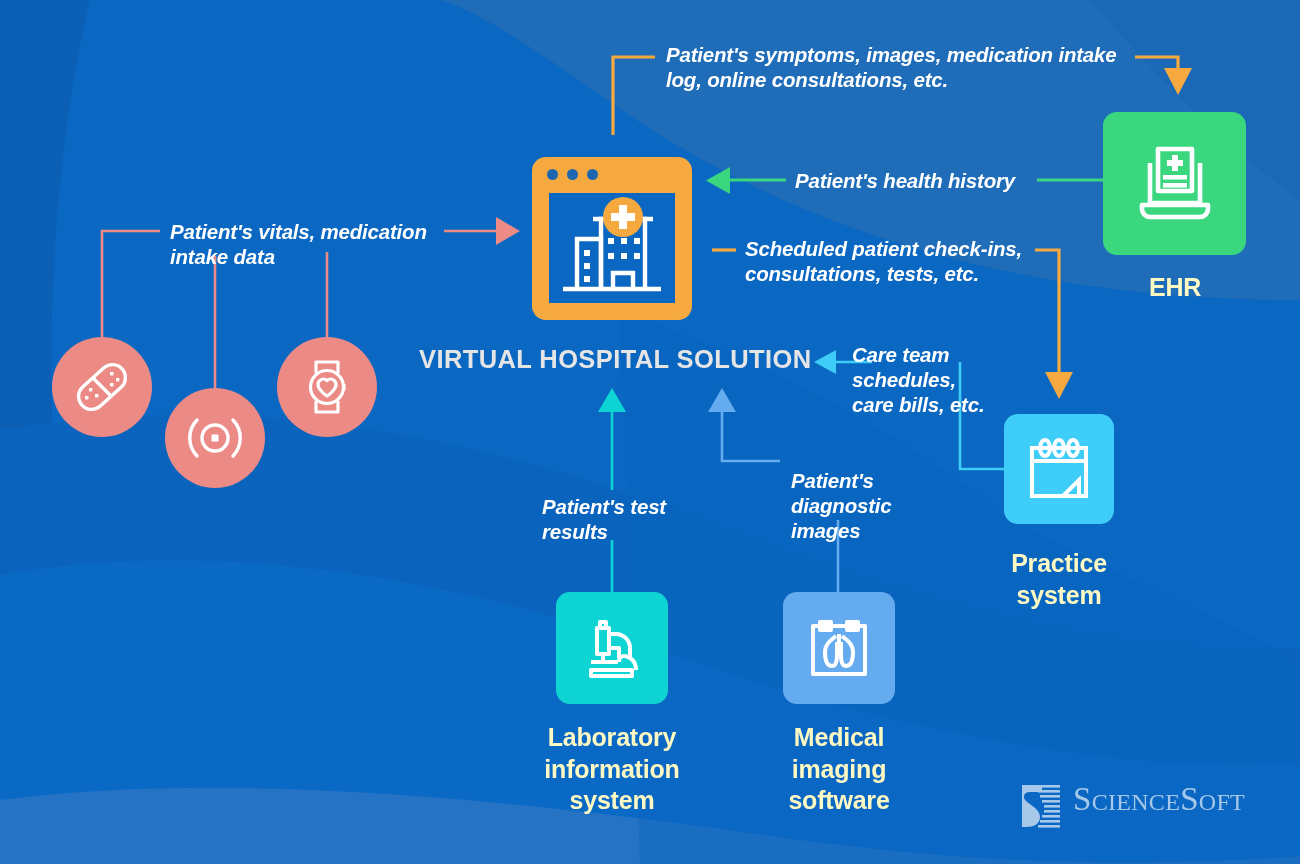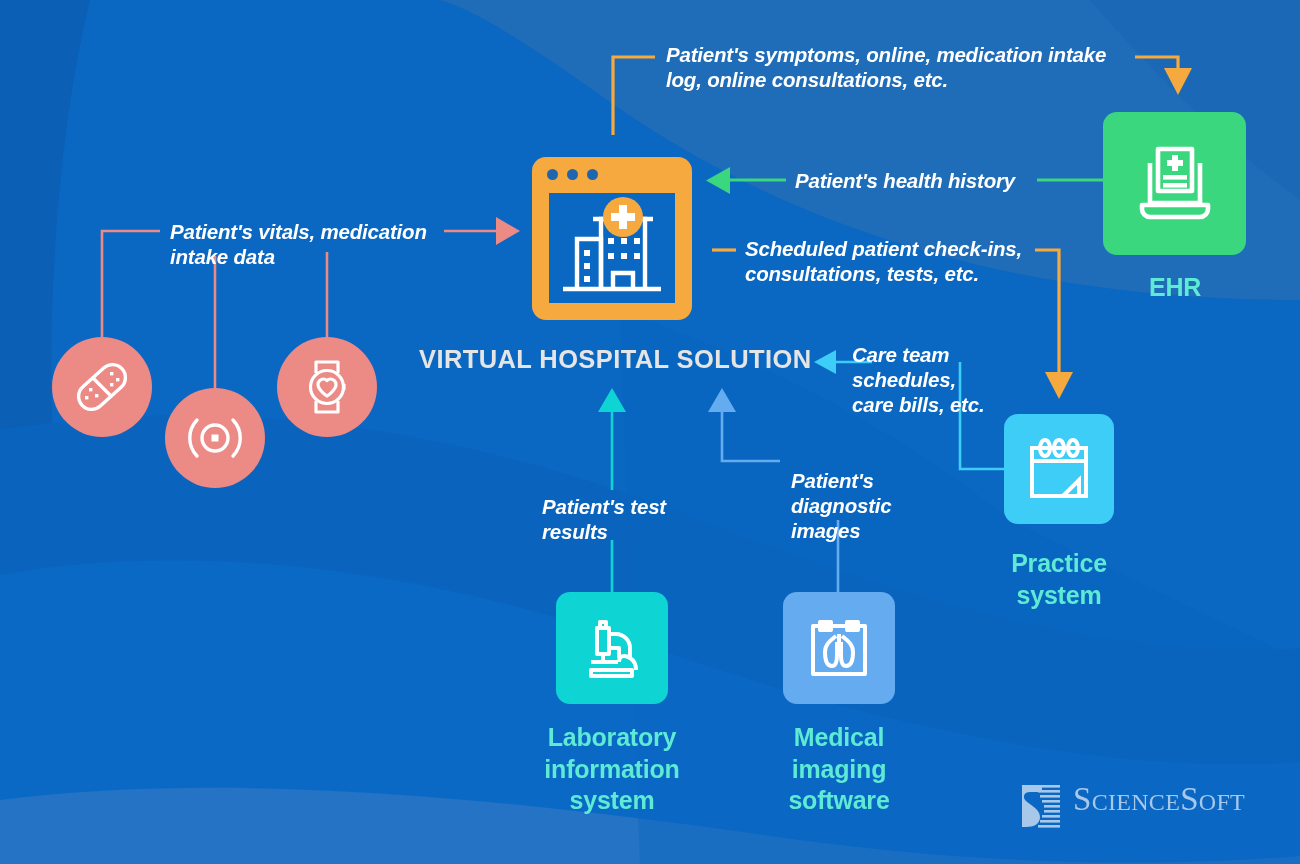--- a/index.html
+++ b/index.html
@@ -45,21 +45,21 @@
     position:absolute;
     color:#ffffff;
     font-style:italic;
     font-weight:bold;
     font-size:20.5px;
     line-height:1.22;
     letter-spacing:-0.2px;
   }
   .node-title{
     position:absolute;
-    color:#5eead4;
+    color:#fef9c3;
     font-weight:bold;
     font-size:25px;
     line-height:1.26;
     text-align:center;
     letter-spacing:-0.2px;
   }
   #hub-title{
     position:absolute;
     left:419px;top:345px;
     color:#e5e5e5;font-weight:bold;font-size:25.5px;
@@ -289,21 +289,21 @@
       </g>
     </svg>
   </div>
   <div class="node-title" style="left:724px;top:722px;width:230px;">
     <div>Medical</div>
     <div>imaging</div>
     <div>software</div>
   </div>
 
   <div class="lab" style="left:666px;top:42px;width:470px;">
-    <div>Patient's symptoms, online, medication intake</div>
+    <div>Patient's symptoms, images, medication intake</div>
     <div>log, online consultations, etc.</div>
   </div>
 
   <div class="lab" style="left:795px;top:168px;width:250px;font-style:italic;">
     <div>Patient's health history</div>
   </div>
 
   <div class="lab" style="left:745px;top:236px;width:300px;">
     <div>Scheduled patient check-ins,</div>
     <div>consultations, tests, etc.</div>

